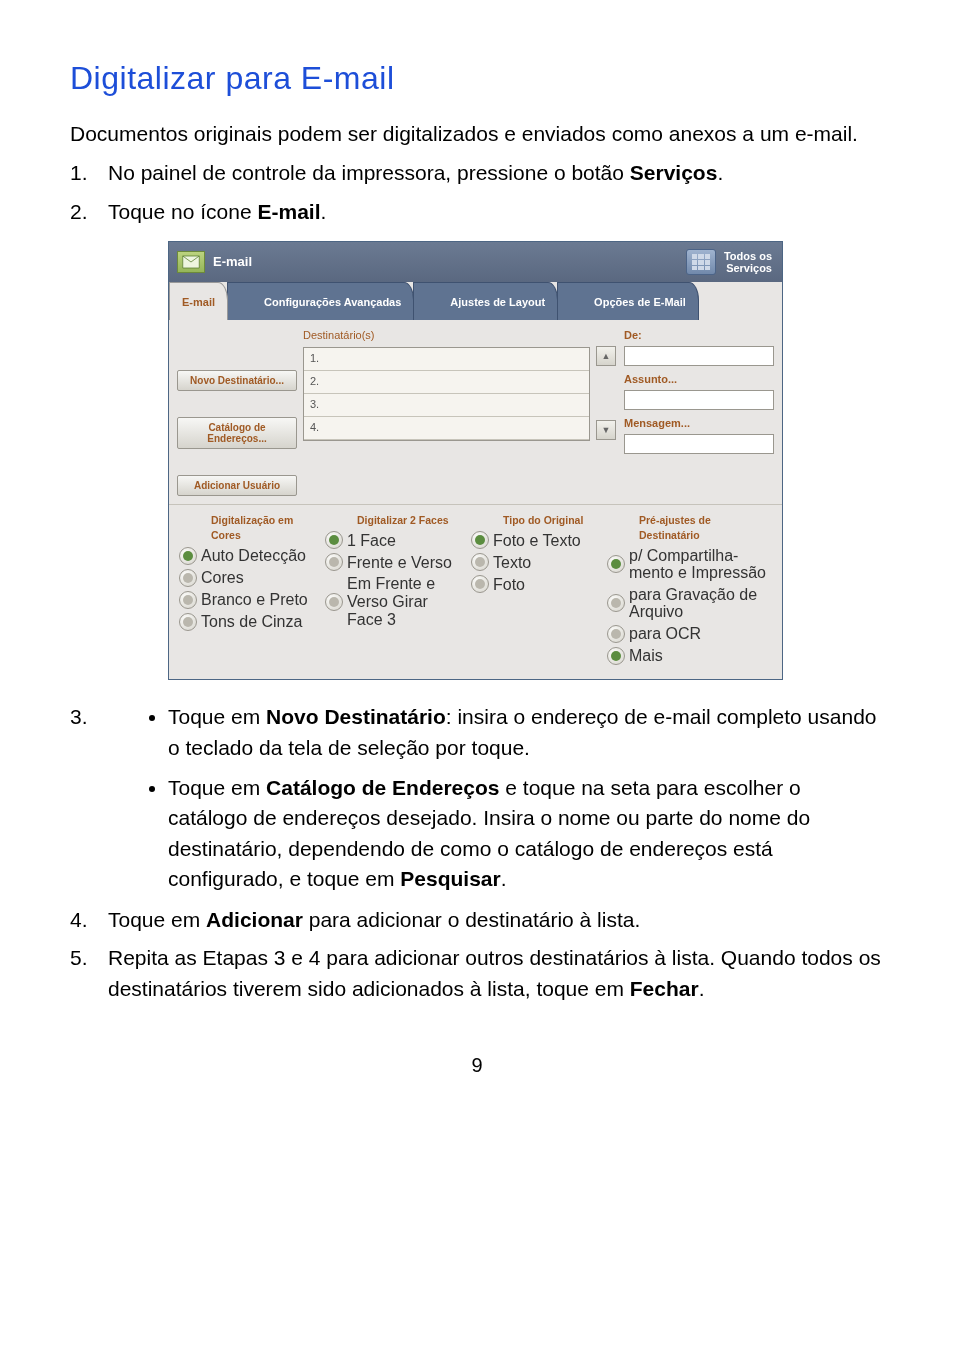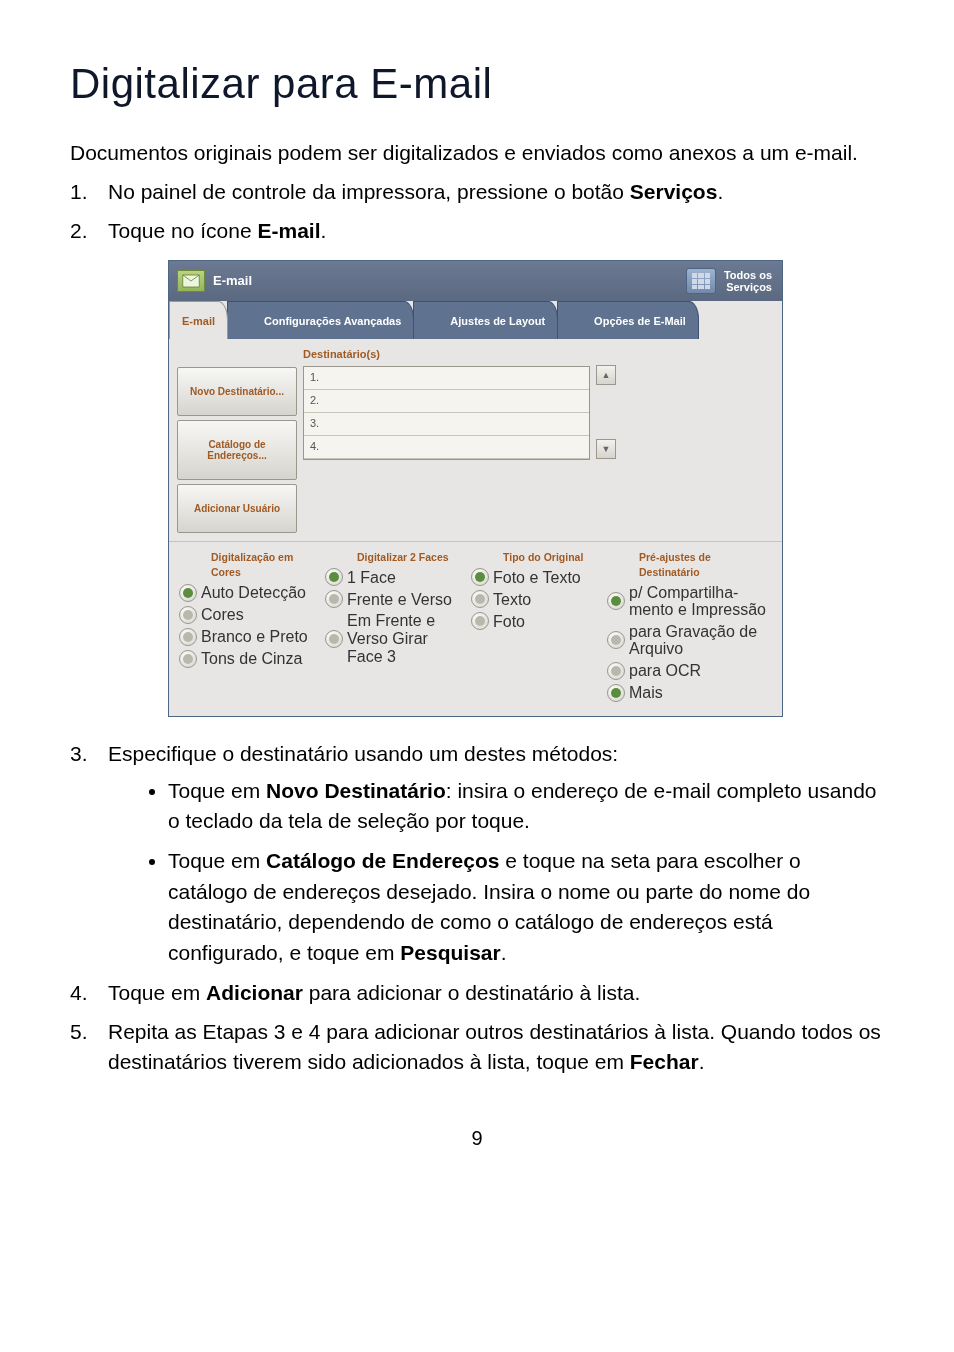--- a/index.html
+++ b/index.html
@@ -4,24 +4,24 @@
   <style>
     * { box-sizing: border-box; margin: 0; padding: 0; }
     body {
       font-family: Arial, Helvetica, sans-serif;
       background: #fff;
       width: 954px;
       padding: 60px 70px 40px 70px;
       color: #000;
     }
     h1.page-heading {
-      font-size: 42px;
+      font-size: 32px;
       font-weight: 300;
-      color: #0f172a;
-      margin-bottom: 30px;
+      color: #1d4ed8;
+      margin-bottom: 22px;
       letter-spacing: 0.5px;
     }
     .intro-text {
       font-size: 21px;
       line-height: 1.4;
       margin-bottom: 10px;
     }
     ol.steps {
       list-style: none;
       counter-reset: step;
@@ -144,26 +144,27 @@
       grid-template-rows: auto auto;
       gap: 0 6px;
     }
 
     
     .left-buttons { display:flex; flex-direction:column; gap:4px; padding-top:20px; }
     .gbtn {
       background: linear-gradient(#f7f7f5,#d6d4cd);
       border:1px solid #9a978f;
       border-radius:2px;
-      padding:18px 6px;
+      padding:4px 6px;
       text-align:center;
       font-size:10px; font-weight:bold; color:#a05a24;
       line-height:1.1;
-    }
-    .rheader { font-size:11px; font-weight:bold; color:#a05a24; margin-bottom:3px;}
+      margin-top:22px;
+    }
+    .rheader { font-size:11px; font-weight:normal; color:#a05a24; margin-bottom:3px;}
     .rlist {
       border:1px solid #9a978f; background:#f6f4ef;
       height: 94px;
     }
     .rlist .row {
       border-bottom:1px solid #c7c4ba; height:23px; padding:3px 6px; font-size:11px; color:#555;
     }
     .scrollbtns { display:flex; flex-direction:column; justify-content:space-between; padding-top:18px; height:112px; }
     .sbtn { width:20px; height:20px; background:linear-gradient(#f2f1ec,#d6d4cc); border:1px solid #9a978f; display:flex; align-items:center; justify-content:center; font-size:9px; color:#666;}
     .rightfields { font-size:11px; color:#a05a24; font-weight:bold; }
@@ -263,20 +264,28 @@
             <div class="row">1.</div>
             <div class="row">2.</div>
             <div class="row">3.</div>
             <div class="row">4.</div>
           </div>
         </div>
         <div class="scrollbtns">
           <div class="sbtn">▲</div>
           <div class="sbtn">▼</div>
         </div>
+        <div class="rightfields">
+          <div>De:</div>
+          <div class="tfield"></div>
+          <div>Assunto...</div>
+          <div class="tfield"></div>
+          <div>Mensagem...</div>
+          <div class="tfield"></div>
+        </div>
       </div>
 
       <div class="options">
         <div class="optcol">
           <div class="ohead">Digitalização em Cores</div>
           <div class="opt">
               <div class="knob sel"></div>
               <span>Auto Detecção</span>
             </div>
           <div class="opt">
@@ -339,21 +348,20 @@
           <div class="opt">
               <div class="knob sel"></div>
               <span>Mais</span>
             </div>
         </div>
       </div>
     </div>
   </li>
 
   <li>
-    <span>Especifique o destinatário usando um destes métodos:</span>
     <ul class="sub">
       <li>
         <span>Toque em </span><span class="bold">Novo Destinatário</span><span>: insira o endereço de e-mail completo usando o teclado da tela de seleção por toque.</span>
       </li>
       <li>
         <span>Toque em </span><span class="bold">Catálogo de Endereços</span><span> e toque na seta para escolher o catálogo de endereços desejado. Insira o nome ou parte do nome do destinatário, dependendo de como o catálogo de endereços está configurado, e toque em </span><span class="bold">Pesquisar</span><span>.</span>
       </li>
     </ul>
   </li>
 

